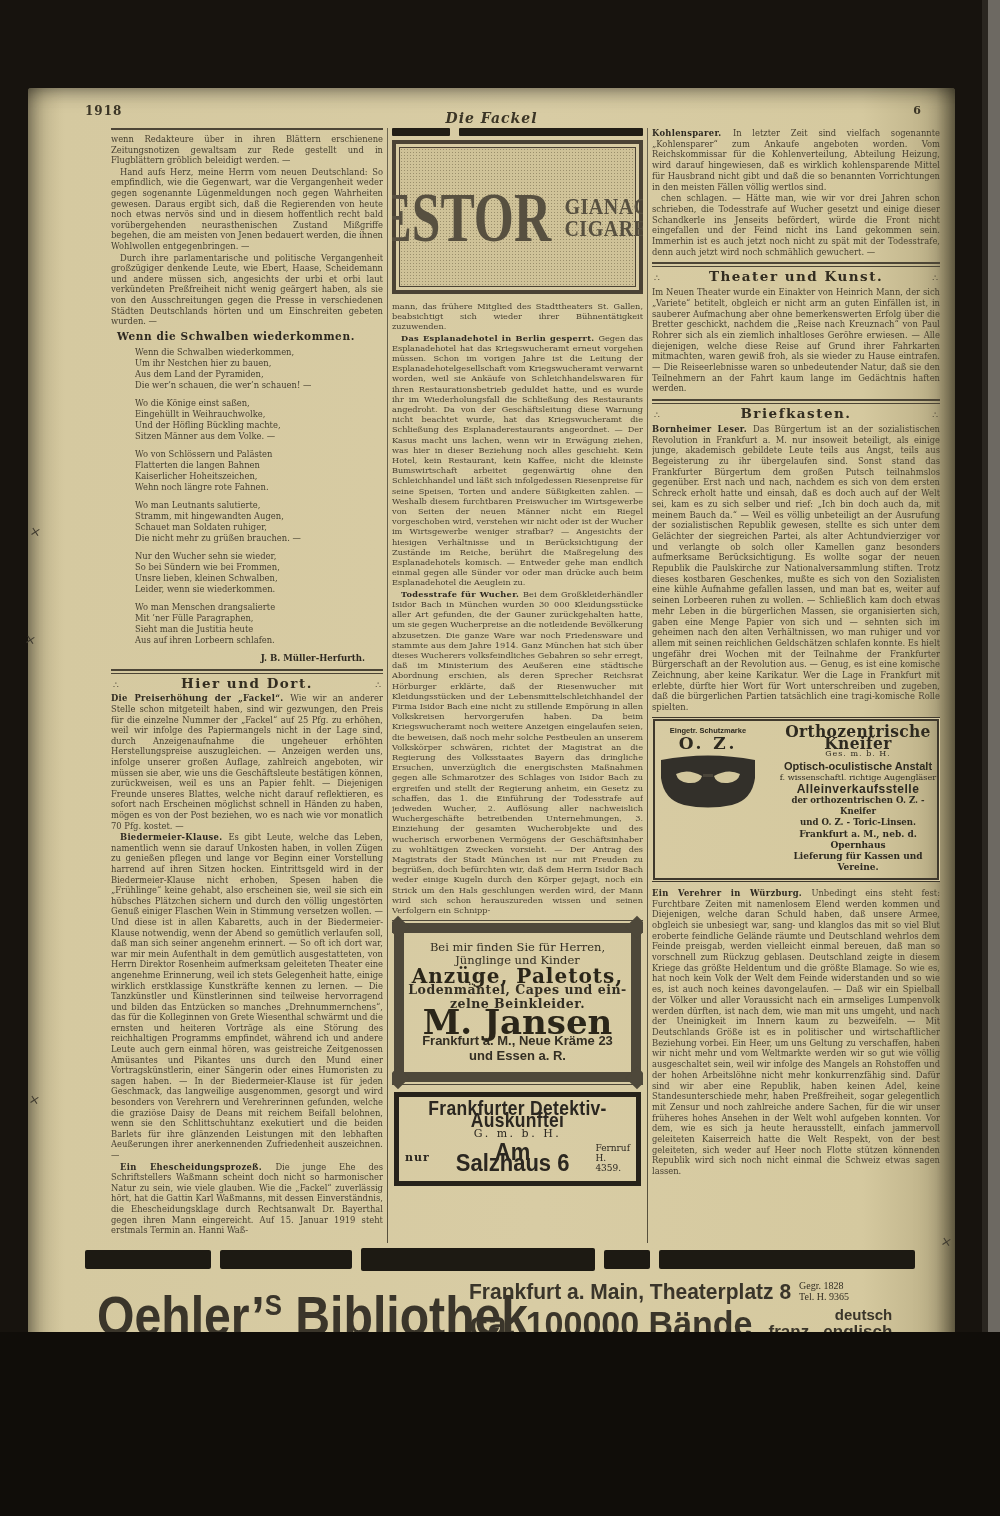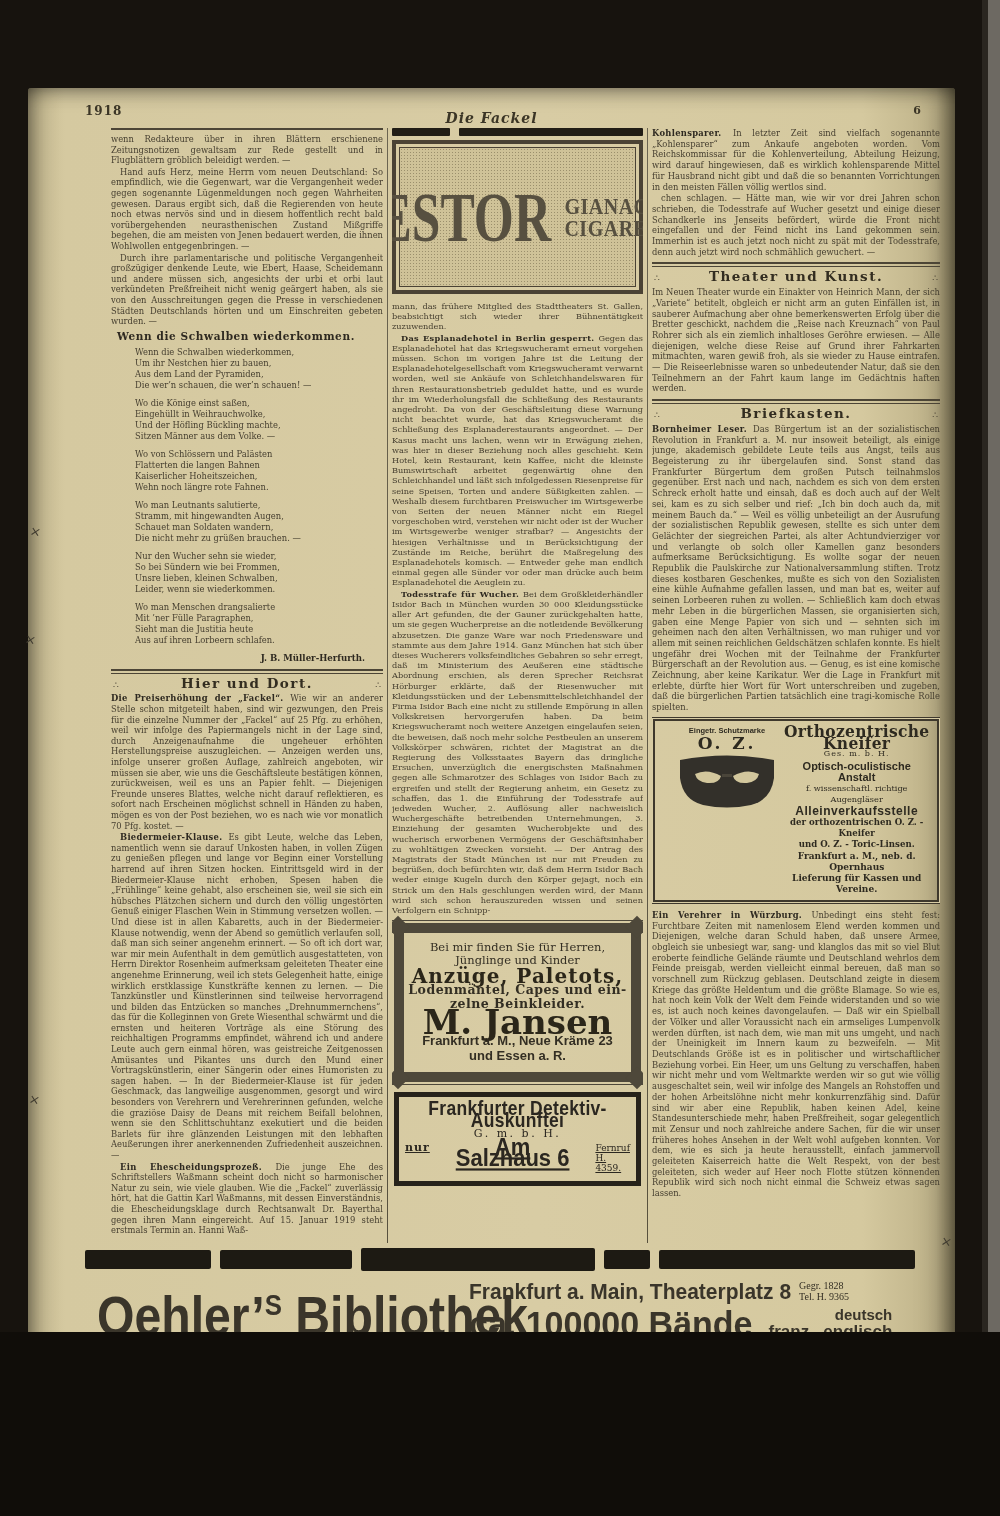--- a/index.html
+++ b/index.html
@@ -64,28 +64,28 @@
   .jansen .l1{font-size:11.5px;line-height:13px;}
   .jansen .hl{font-weight:bold;font-size:20px;letter-spacing:1px;margin:4px 0 2px 0;color:#2b2619;}
   .jansen .sub{font-weight:bold;font-size:12.5px;line-height:14px;letter-spacing:.5px;}
   .jansen .nm{font-weight:bold;font-size:34px;margin:6px 0 5px 0;color:#2b2619;}
   .jansen .ad{font-family:"Liberation Sans",sans-serif;font-weight:bold;font-size:13px;line-height:15px;}
 
   
   .detektiv{border:5px solid #26221a;margin:2px 2px 12px 2px;padding:7px 6px 8px 6px;text-align:center;color:#2b2720;}
   .detektiv .t{font-family:"Liberation Sans",sans-serif;font-weight:bold;font-size:17.5px;transform:scaleY(1.15);letter-spacing:.3px;}
   .detektiv .g{font-size:11px;letter-spacing:2.5px;margin:5px 0 4px 0;}
-  .detektiv .row{display:flex;align-items:flex-start;justify-content:center;gap:20px;text-decoration:underline;}
+  .detektiv .row{display:flex;align-items:center;justify-content:center;gap:20px;}
   .detektiv .nur{font-weight:bold;font-size:11px;letter-spacing:1px;}
   .detektiv .addr{font-family:"Liberation Sans",sans-serif;font-weight:bold;font-size:22px;transform:scaleY(1.1);}
   .detektiv .tel{font-size:9px;line-height:10px;text-align:left;}
 
   
   .oz{border:2px solid #3e382c;box-shadow:0 0 0 1px #d8cca4,0 0 0 2px #3e382c;margin:6px 1px 8px 1px;
-      padding:5px 19px;display:flex;gap:4px;color:#2e2a20;}
+      padding:5px 0;display:flex;gap:18px;color:#2e2a20;}
   .oz-left{width:106px;text-align:center;flex:none;}
   .oz-tm{font-family:"Liberation Sans",sans-serif;font-weight:bold;font-size:7.5px;}
   .oz-brand{font-weight:bold;font-size:17px;letter-spacing:3px;margin:1px 0 2px 0;}
   .oz-right{flex:1;text-align:center;line-height:11px;}
   .oz-right .t{font-size:15.5px;font-weight:bold;transform:scaleY(1.1);letter-spacing:.3px;}
   .oz-right .s{font-size:8px;letter-spacing:1px;margin-bottom:2px;}
   .oz-right .b1{font-family:"Liberation Sans",sans-serif;font-weight:bold;font-size:11px;}
   .oz-right .p1{font-size:8.2px;}
   .oz-right .b2{font-family:"Liberation Sans",sans-serif;font-weight:bold;font-size:12px;letter-spacing:.5px;margin-top:1px;}
   .oz-right .p2{font-size:8.6px;font-weight:600;}
@@ -155,21 +155,21 @@
             </div>
             <div class="stanza">
               <div>Wo von Schlössern und Palästen</div>
               <div>Flatterten die langen Bahnen</div>
               <div>Kaiserlicher Hoheitszeichen,</div>
               <div>Wehn noch längre rote Fahnen.</div>
             </div>
             <div class="stanza">
               <div>Wo man Leutnants salutierte,</div>
               <div>Stramm, mit hingewandten Augen,</div>
-              <div>Schauet man Soldaten wandern,</div>
+              <div>Schauet man Soldaten ruhiger,</div>
               <div>Die nicht mehr zu grüßen brauchen. —</div>
             </div>
             <div class="stanza">
               <div>Nur den Wucher sehn sie wieder,</div>
               <div>So bei Sündern wie bei Frommen,</div>
               <div>Unsre lieben, kleinen Schwalben,</div>
               <div>Leider, wenn sie wiederkommen.</div>
             </div>
             <div class="stanza">
               <div>Wo man Menschen drangsalierte</div>

